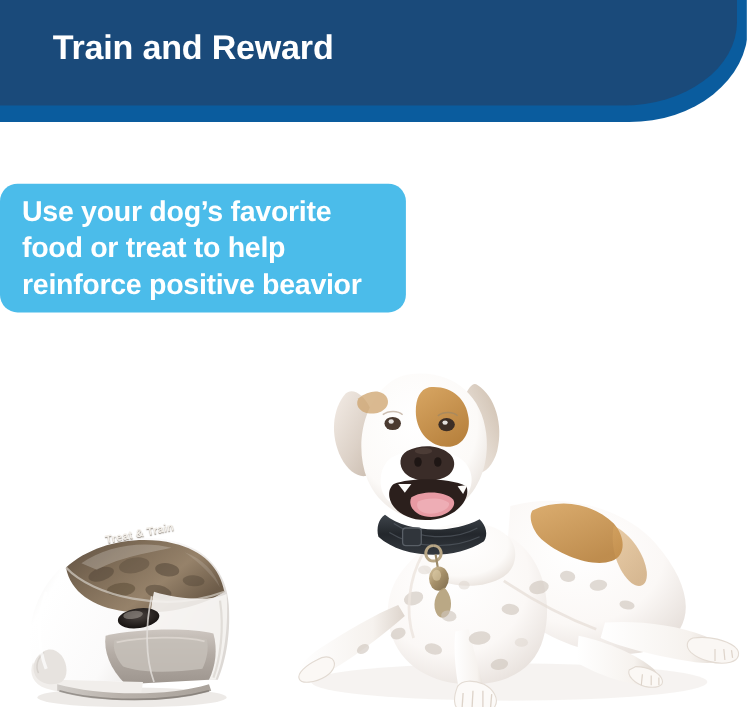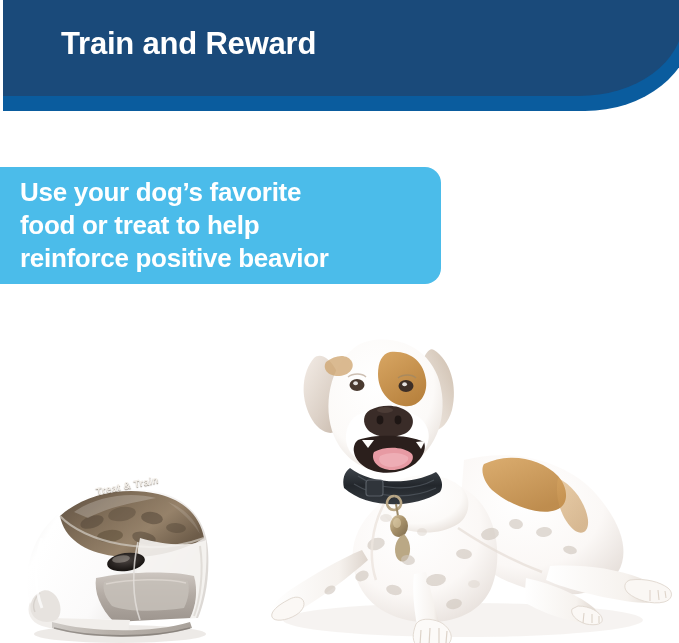--- a/index.html
+++ b/index.html
@@ -19,21 +19,21 @@
     position: relative;
     width: 679px;
     height: 643px;
     background: #ffffff;
     overflow: hidden;
   }
 
   
   .header-banner {
     position: absolute;
-    left: 13px; top: 0;
+    left: 0; top: 0;
     width: 624px;
     height: 112px;
   }
   
   .header-band-light {
     position: absolute;
     left: -10px; top: 0;
     width: 690px;
     height: 111px;
     background: #0a5c9e;
@@ -57,27 +57,28 @@
     color: #ffffff;
     letter-spacing: -0.2px;
     white-space: nowrap;
   }
 
   
   .callout-box {
     position: absolute;
     left: 0;
     top: 167px;
-    width: 441px;
+    width: 369px;
     height: 117px;
     background: #4bbcea;
     border-top-right-radius: 16px;
     border-bottom-right-radius: 16px;
     border-top-left-radius: 0;
     border-bottom-left-radius: 0;
+    border-radius: 16px;
   }
   .callout-text {
     position: absolute;
     left: 20px;
     top: 9px;
     width: 340px;
     color: #ffffff;
     font-size: 26px;
     font-weight: bold;
     line-height: 33px;

